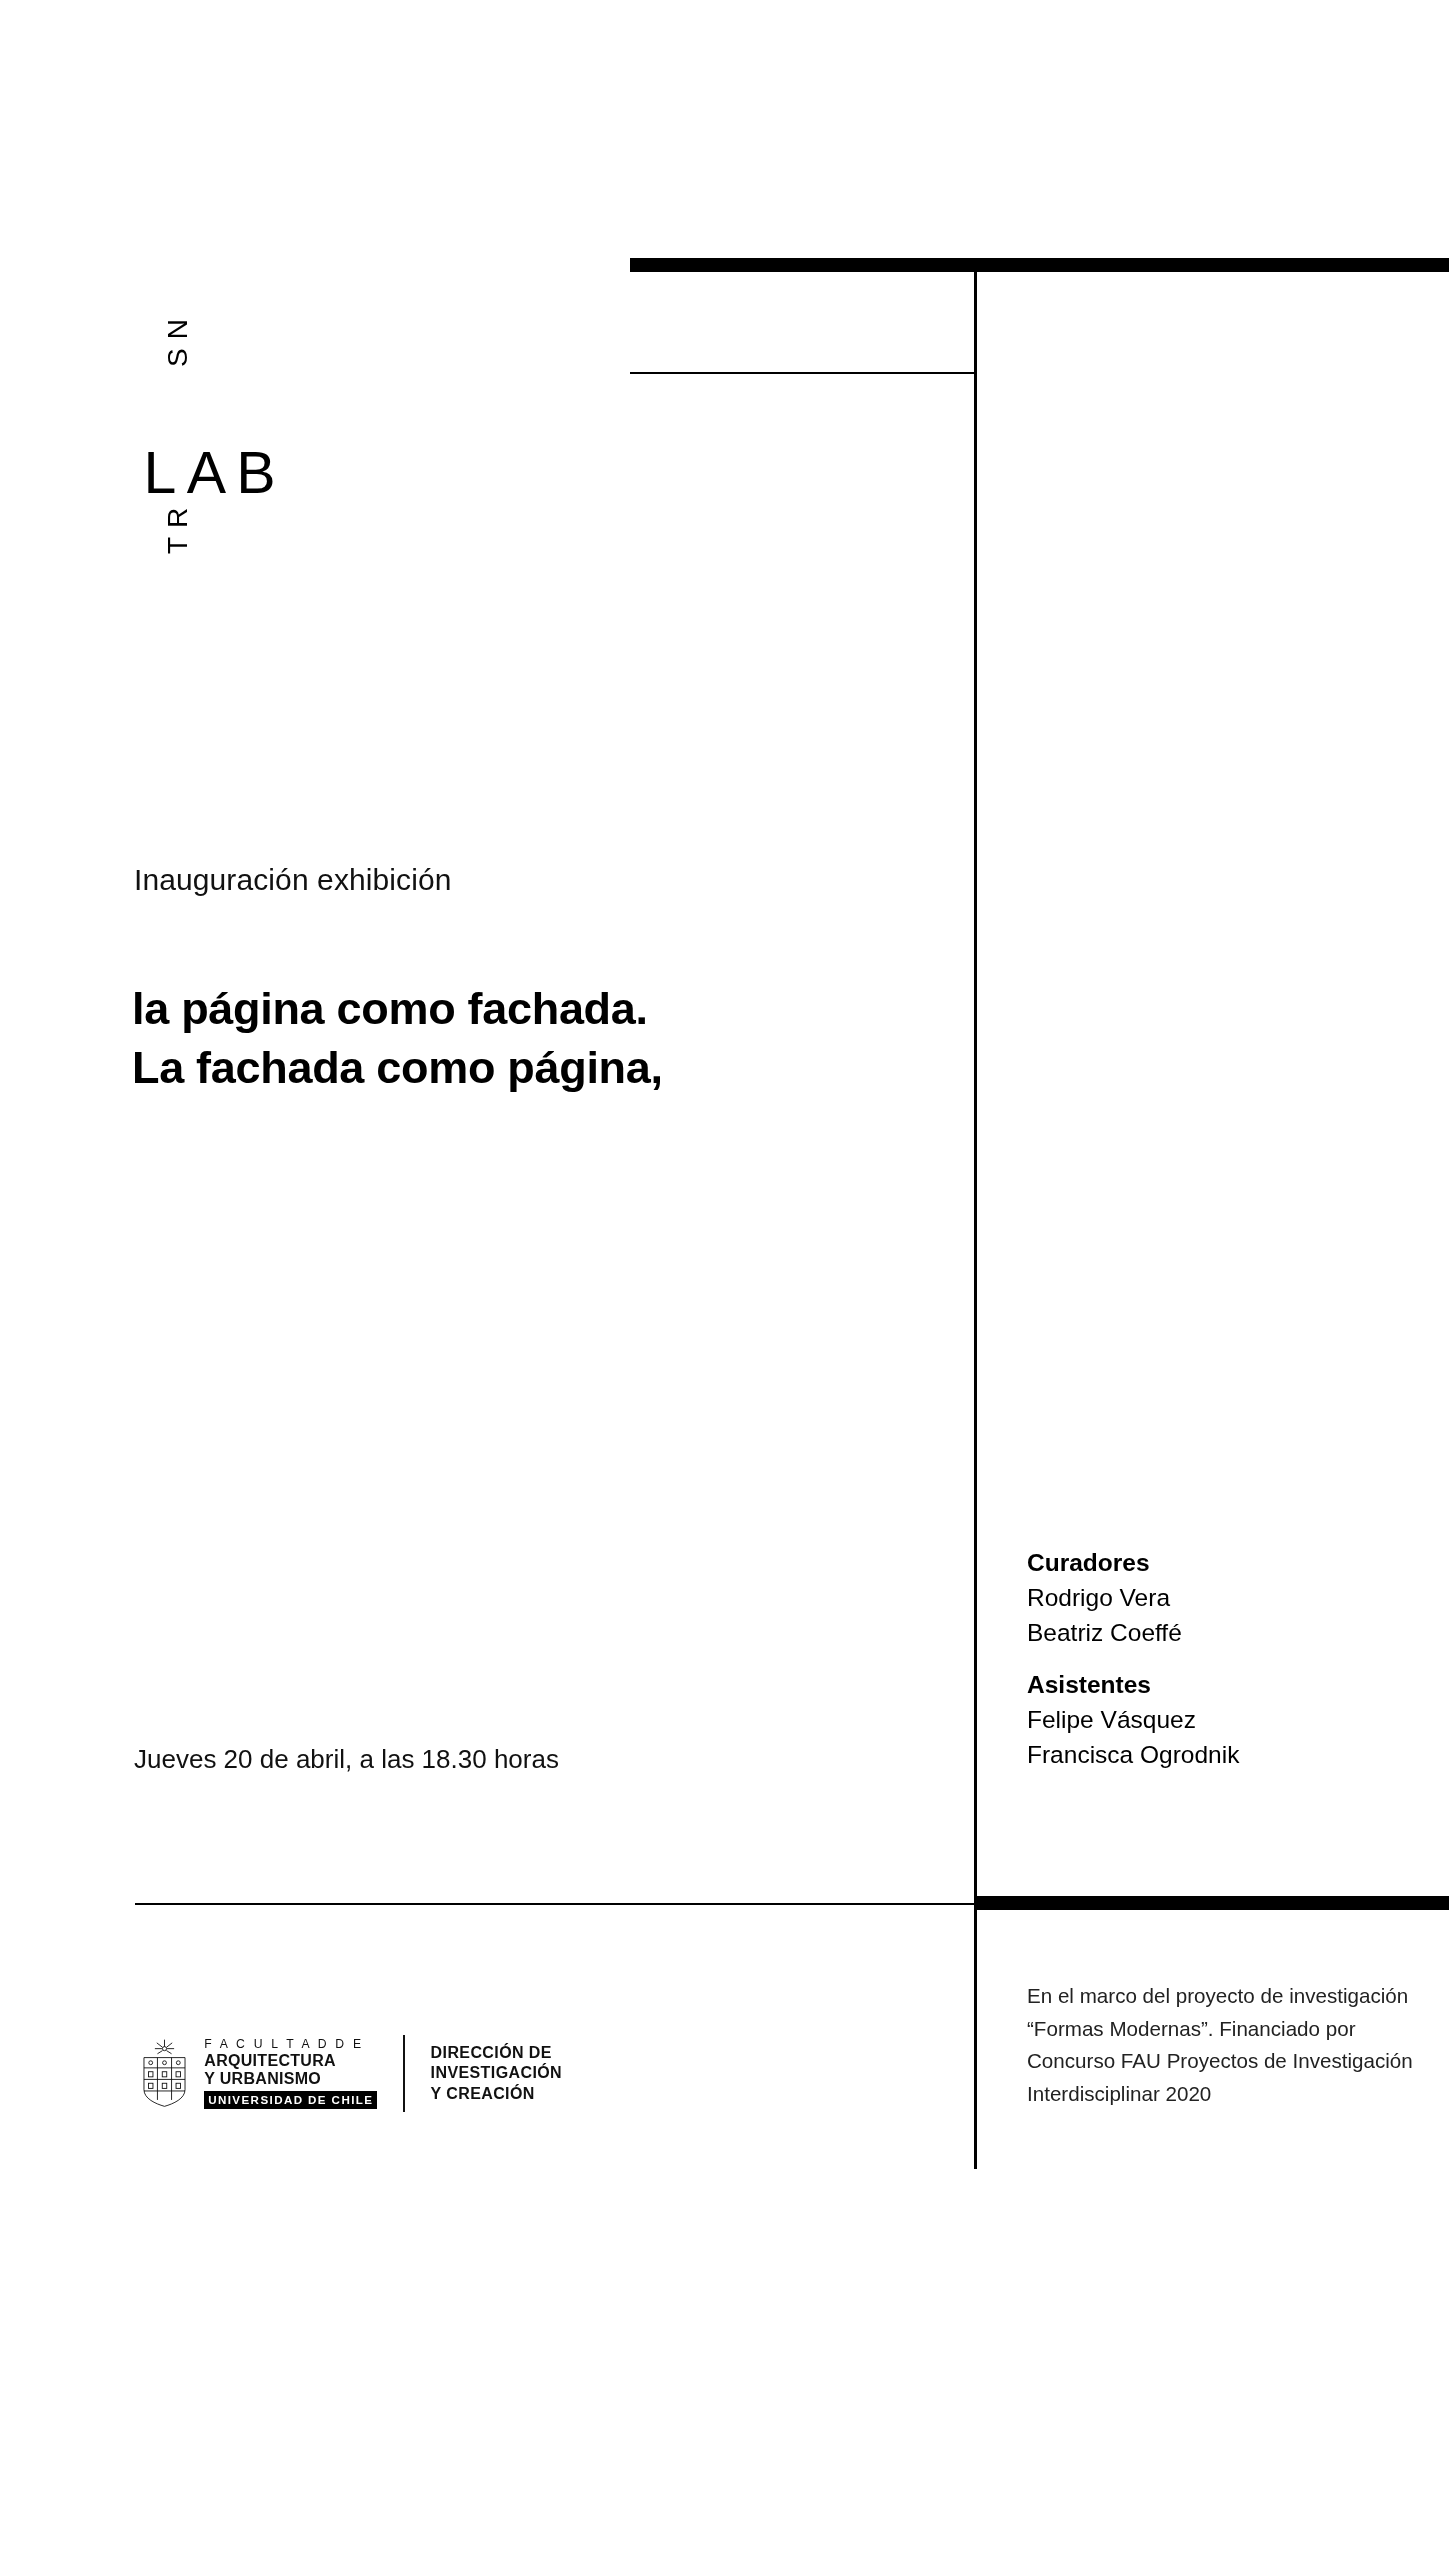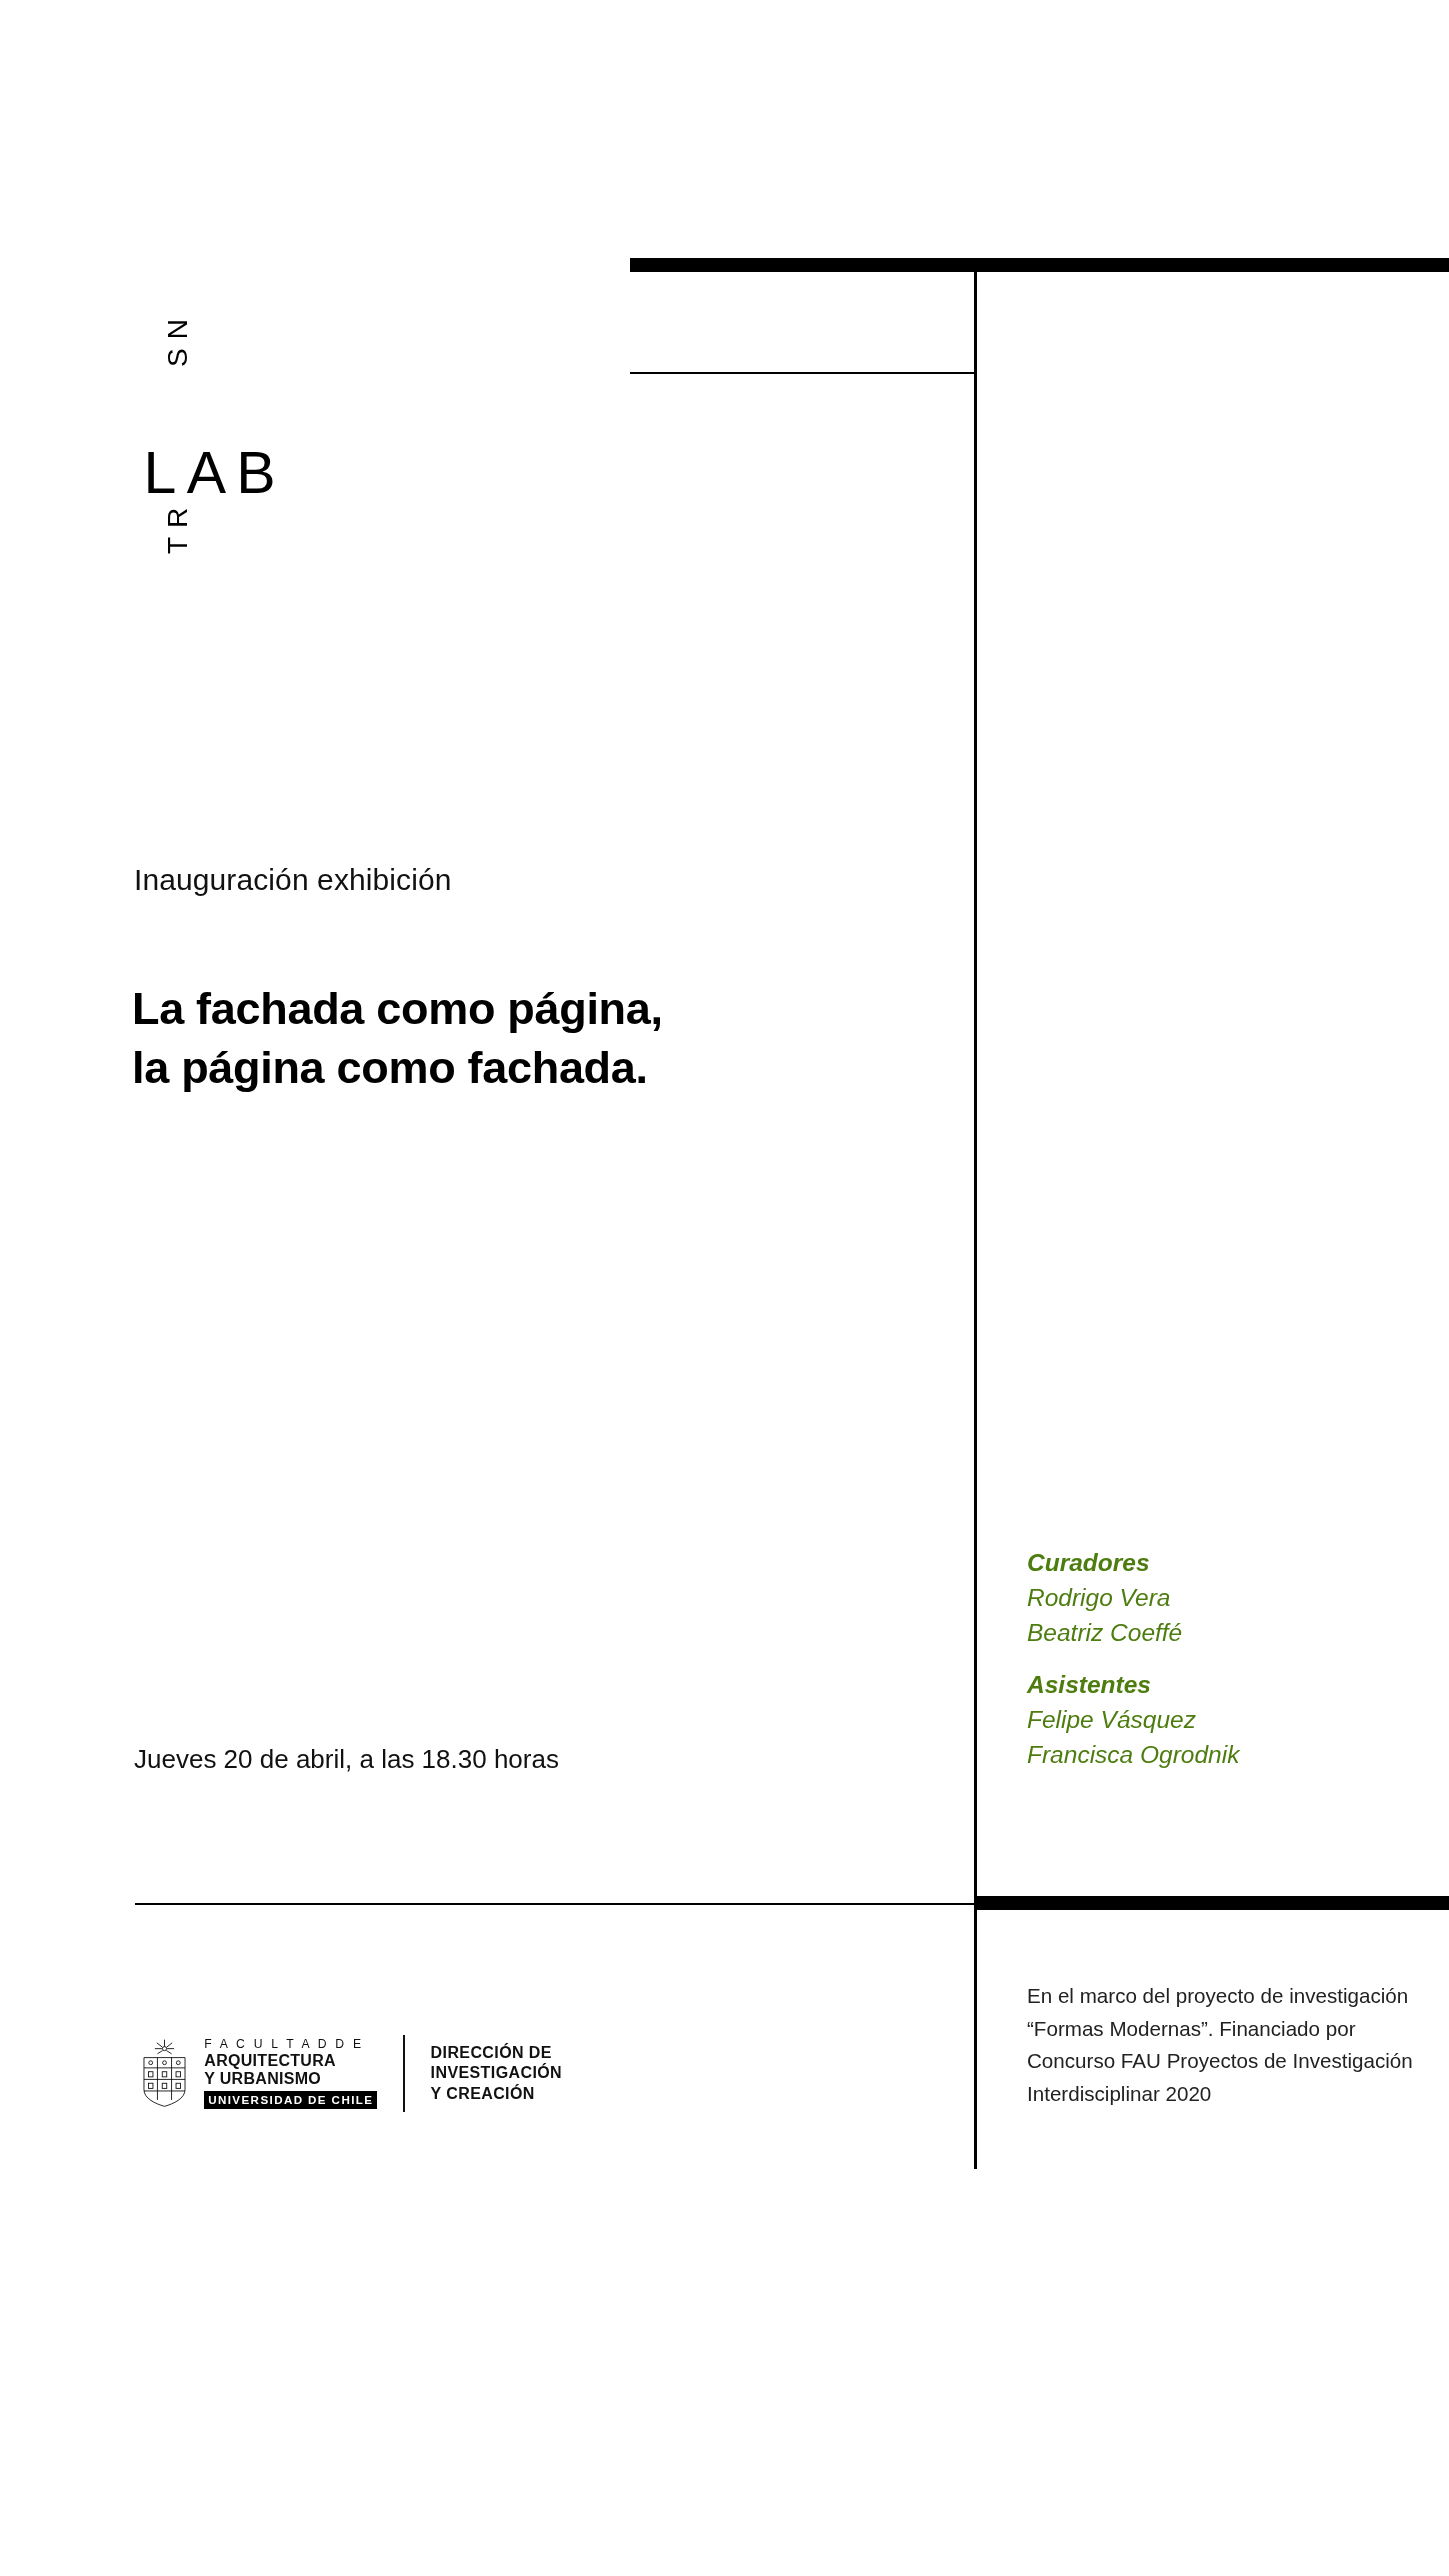--- a/index.html
+++ b/index.html
@@ -137,22 +137,21 @@
     color: #111111;
   }
 
   
   .credits {
     position: absolute;
     left: 1027px;
     top: 1546px;
     font-size: 24.5px;
     line-height: 1.42;
-    color: #4d7c0f;
-    font-style: italic;
+    color: #000000;
   }
   .credits .group-title {
     font-weight: 700;
     display: block;
   }
   .credits .group {
     margin-bottom: 18px;
   }
   .credits .group:last-child { margin-bottom: 0; }
 
@@ -250,22 +249,22 @@
 
   <div class="logo">
     <div class="logo-trans">SN</div>
     <div class="logo-lab">LAB</div>
     <div class="logo-trans bottom">TR</div>
   </div>
 
   <div class="kicker">Inauguración exhibición</div>
 
   <div class="headline">
+    <div>la página como fachada.</div>
     <div>La fachada como página,</div>
-    <div>la página como fachada.</div>
   </div>
 
   <div class="event-details">
     <div>Jueves 20 de abril, a las 18.30 horas</div>
   </div>
 
   <div class="credits">
     <div class="group">
       <span class="group-title">Curadores</span>
       <span>Rodrigo Vera</span><br>

